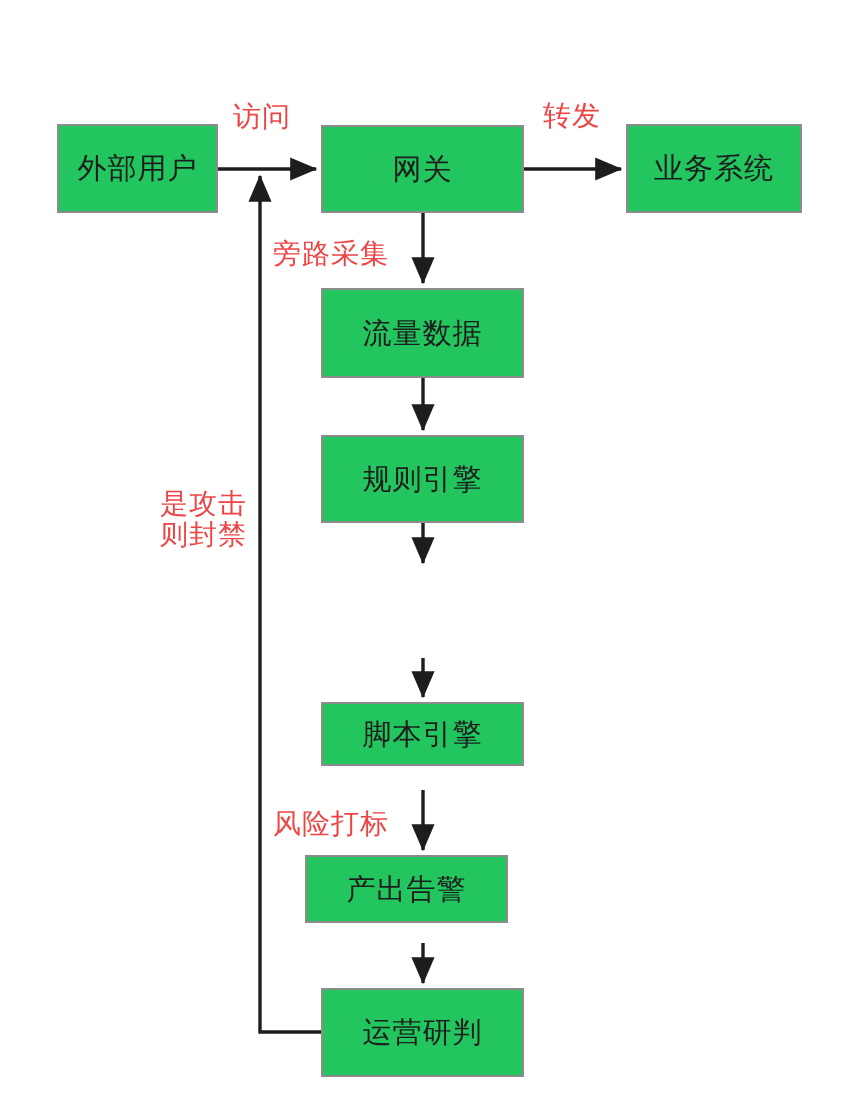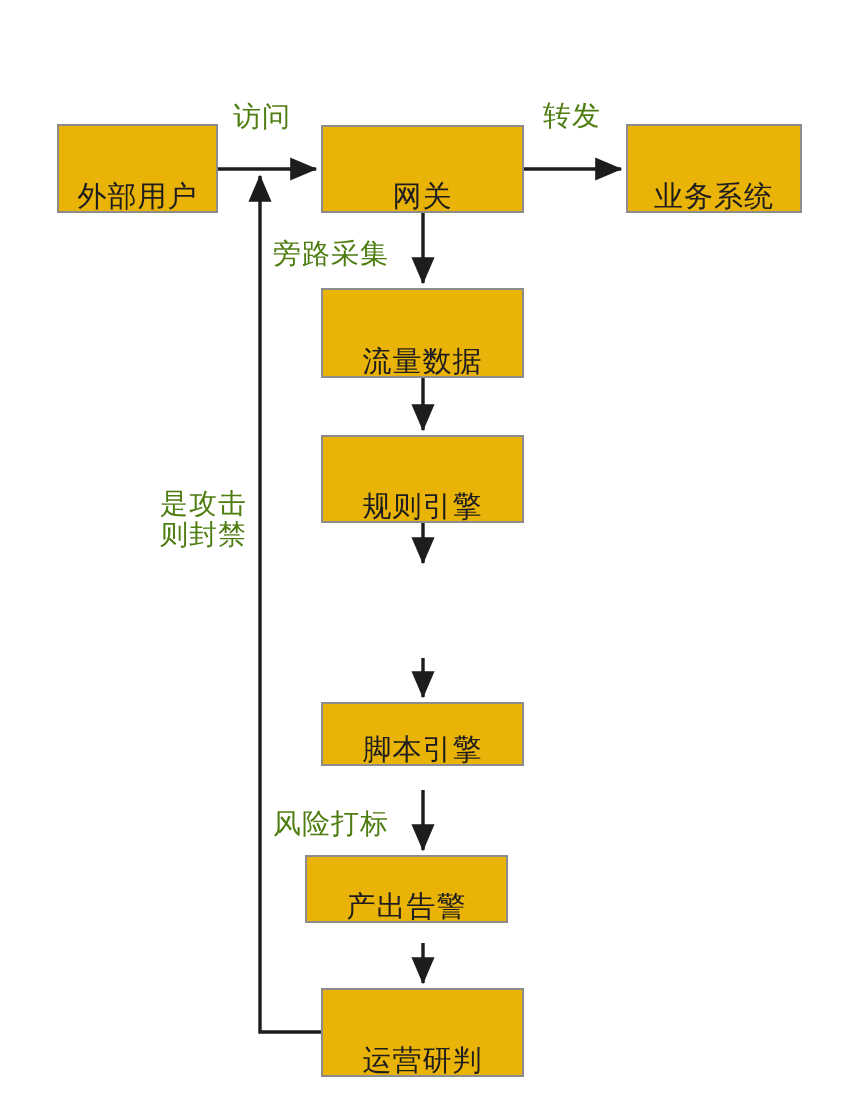--- a/index.html
+++ b/index.html
@@ -23,39 +23,39 @@
     position: absolute;
     left: 0;
     top: 0;
     width: 854px;
     height: 1118px;
     pointer-events: none;
   }
   .node {
     position: absolute;
     box-sizing: border-box;
-    background: #eab308;
+    background: #22c55e;
     border: 2px solid #8c8c8c;
     display: flex;
-    align-items: flex-end;
+    align-items: center;
     justify-content: center;
   }
   .node-label {
     font-size: 29px;
     line-height: 1;
     letter-spacing: 1px;
     color: #1d1d1d;
     white-space: nowrap;
   }
   .edge-label {
     position: absolute;
     font-size: 28px;
     line-height: 1.12;
     letter-spacing: 1px;
-    color: #4d7c0f;
+    color: #ef4444;
     white-space: pre-line;
     text-align: center;
   }
 </style>
 </head>
 <body>
 
 <div id="diagram-root">
 
   <svg id="edge-layer" viewBox="0 0 854 1118" width="854" height="1118" xmlns="http://www.w3.org/2000/svg">

